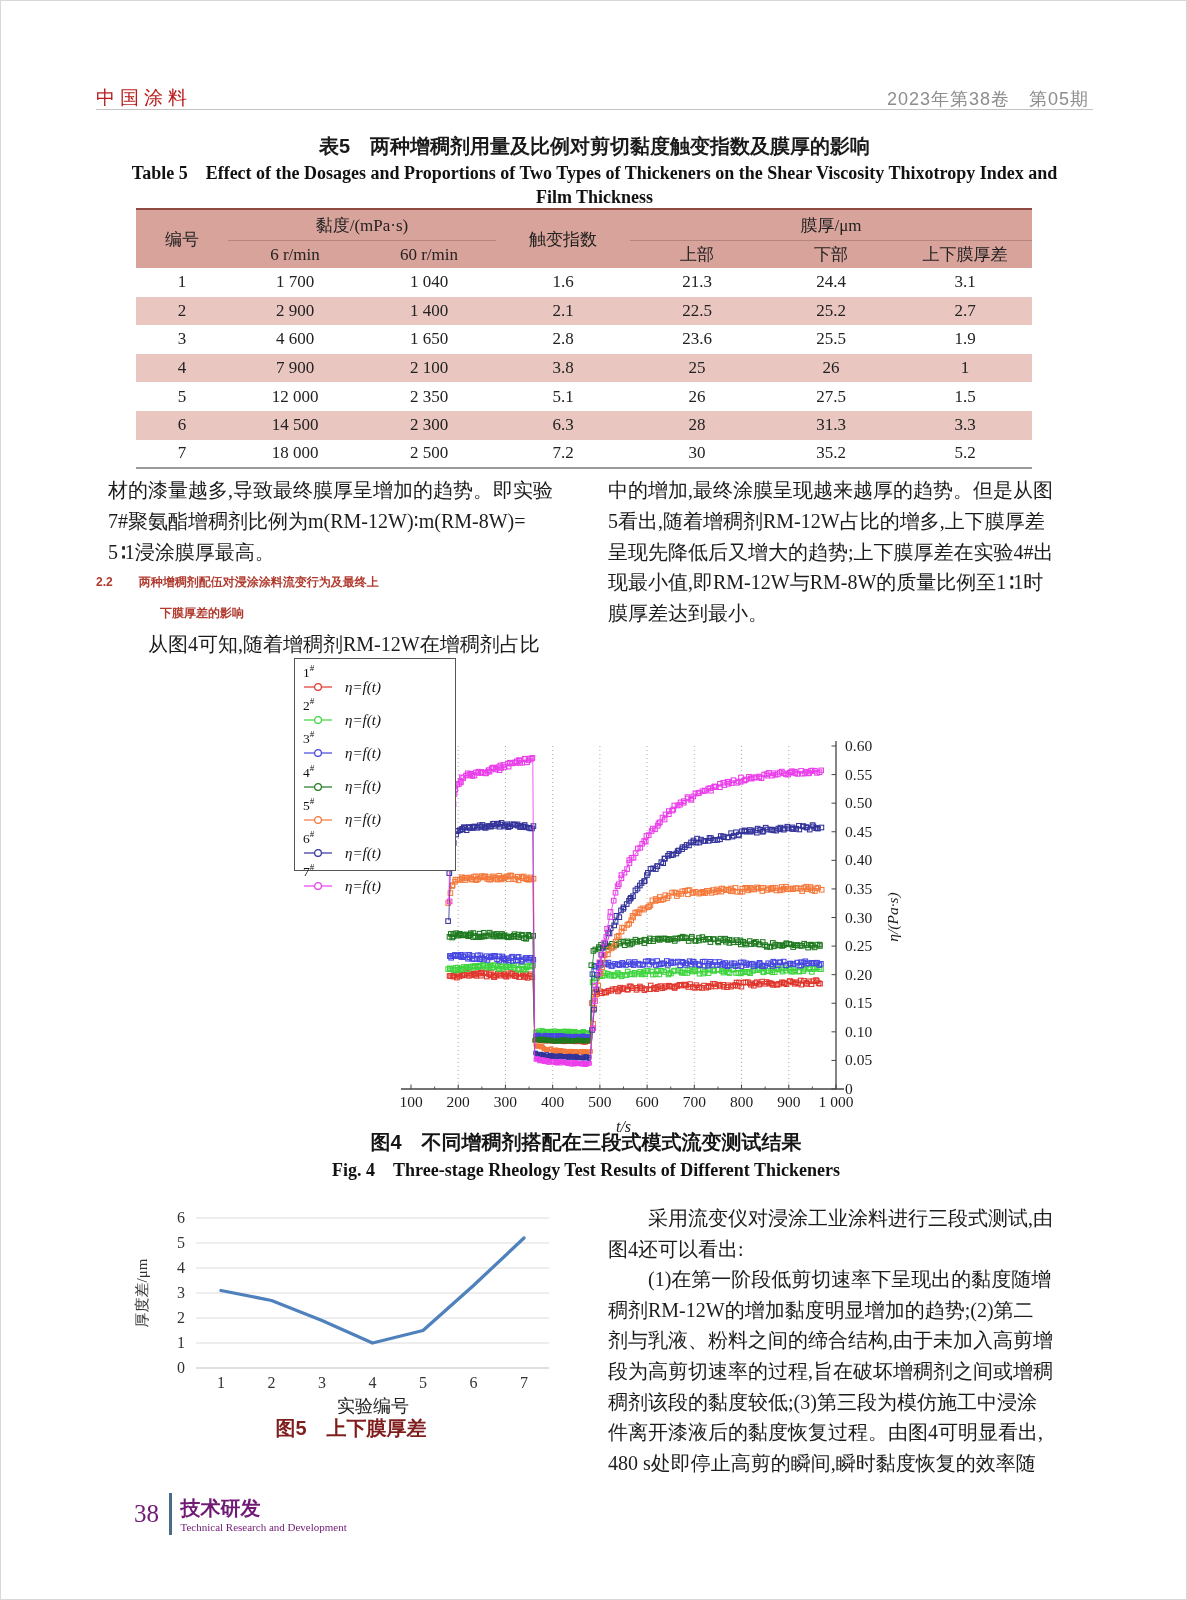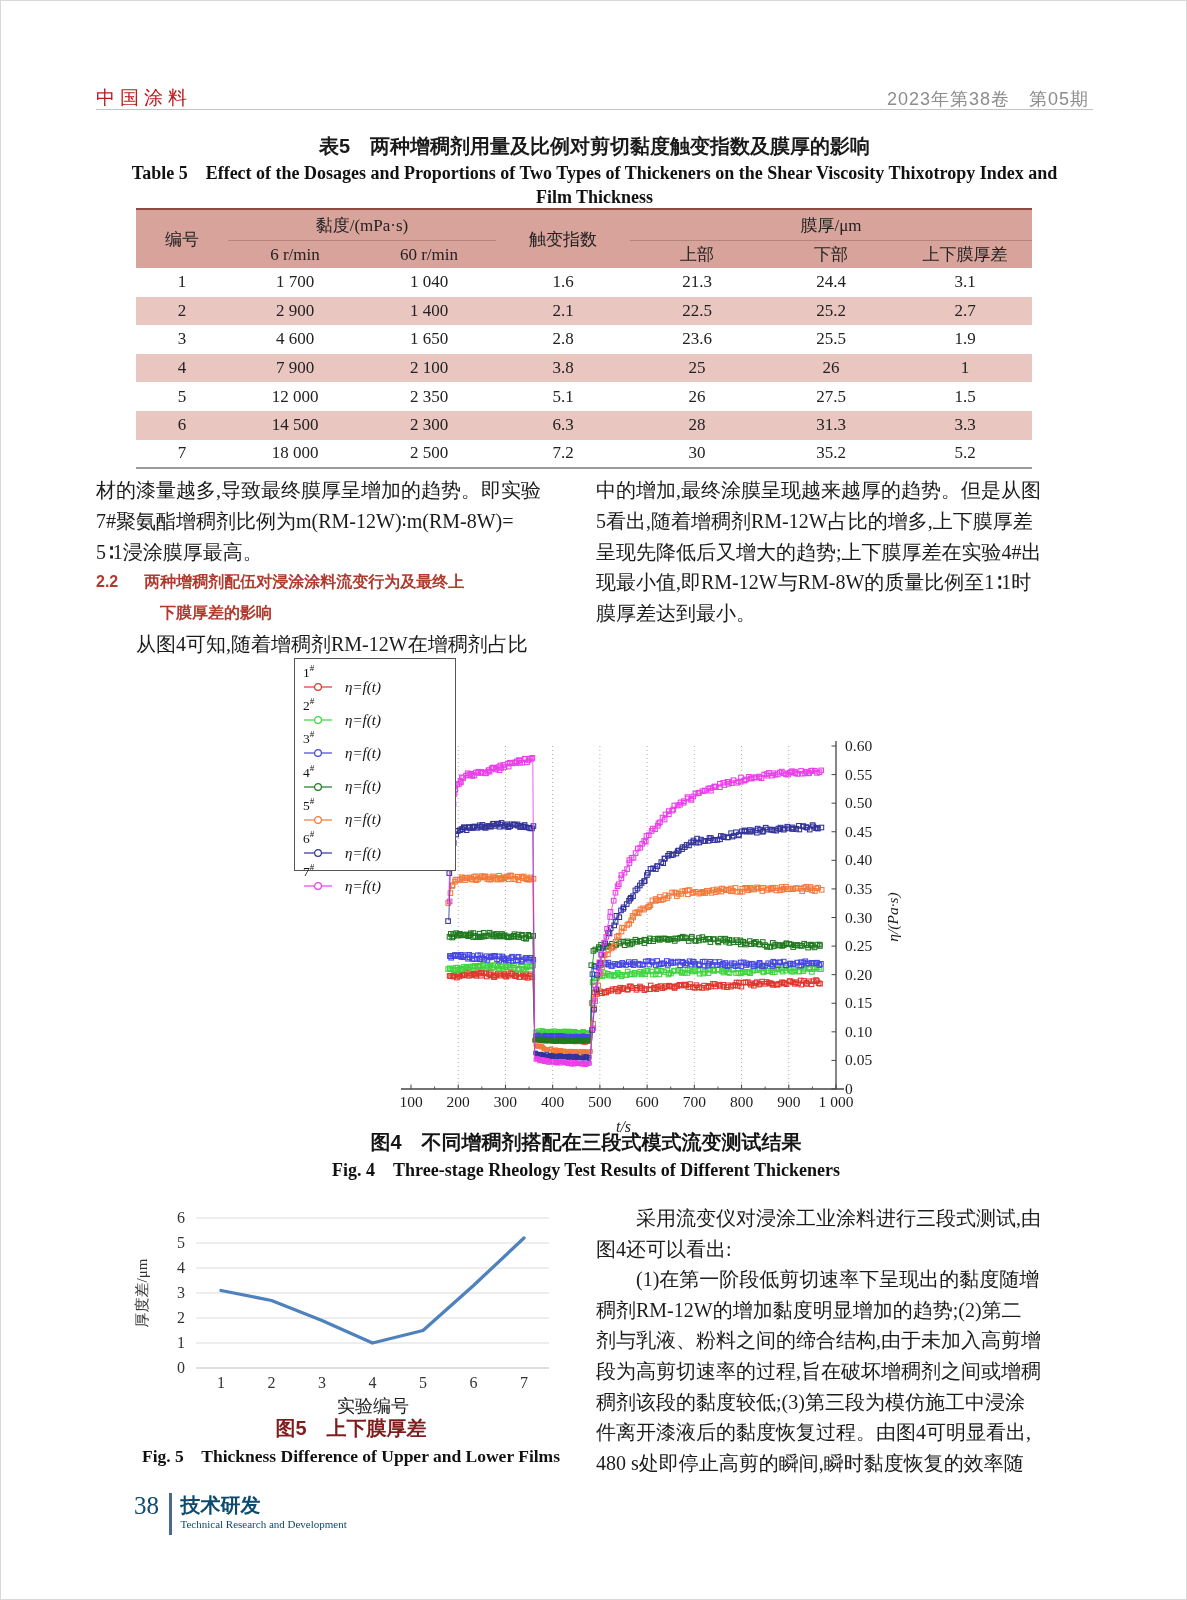--- a/index.html
+++ b/index.html
@@ -24,40 +24,40 @@
   .t5 thead{background:#d8a39b;}
   .t5 thead tr.h1 th{height:30px;}
   .t5 thead tr.h2 th{height:27px;}
   .t5 thead{border-top:2.5px solid #8e4a40;margin-left:20px;}
   .t5 th.grp{border-bottom:1px solid #b5857d;}
   .t5 tbody tr{height:28.6px;}
   .t5 tbody tr.alt{background:#e9c6c0;}
   .t5 tbody{border-bottom:2px solid #9b9b9b;}
   
   .col{font-size:20px;line-height:30.8px;color:#1c1c1c;}
-  .tline{white-space:pre-wrap;}
-  .redhead{color:#b03a2e;font-weight:bold;font-family:"Liberation Sans","DejaVu Sans",sans-serif;font-size:16px;line-height:30.8px;}
+  .tline{white-space:pre-wrap;margin-left:12px;}
+  .redhead{color:#b03a2e;font-weight:bold;font-family:"Liberation Sans","DejaVu Sans",sans-serif;font-size:12px;line-height:30.8px;}
   .redhead .hnum{margin-right:26px;}
   .redhead .hline2{padding-left:64px;}
   
   .lgbox{left:293px;top:657px;width:162px;height:213px;border:1.3px solid #555;background:#fff;
          box-sizing:border-box;padding:3px 6px 2px 8px;z-index:5;}
   .lg-name{font-size:13.5px;line-height:13.5px;color:#111;}
   .lg-name sup{font-size:9px;}
   .lg-row{display:flex;align-items:center;height:16.2px;gap:8px;}
   .lg-label{font-style:italic;font-size:15px;color:#111;margin-left:4px;}
   
   .f4cn{left:245px;top:1128px;width:680px;text-align:center;font-size:20px;font-weight:bold;
         font-family:"Liberation Sans","DejaVu Sans",sans-serif;color:#151515;}
   .f4en{left:245px;top:1157px;width:680px;text-align:center;font-size:18px;font-weight:bold;color:#111;}
   .f5cn{left:95px;top:1414px;width:510px;text-align:center;font-size:20px;font-weight:bold;
         font-family:"Liberation Sans","DejaVu Sans",sans-serif;color:#7f1d1d;}
   .f5en{left:95px;top:1443px;width:510px;text-align:center;font-size:17.5px;font-weight:bold;color:#111;}
   
-  .footer{left:133px;top:1492px;display:flex;align-items:flex-start;color:#0c4a6e;}
+  .footer{left:133px;top:1492px;display:flex;align-items:flex-end;color:#701a75;}
   .fnum{font-size:25px;line-height:25px;margin-bottom:9px;margin-right:10px;}
   .fbar{width:2.5px;background:#4a6a8a;height:42px;margin-right:9px;}
   .fcn{font-size:20px;font-weight:bold;font-family:"Liberation Sans","DejaVu Sans",sans-serif;line-height:24px;}
   .fen{font-size:11px;line-height:15px;}
   svg text{font-family:"Liberation Serif","DejaVu Serif",serif;}
 </style>
 </head>
 <body>
 
 <div class="page">
@@ -2038,21 +2038,20 @@
       <text x="201" y="197" text-anchor="middle" font-size="16" fill="#333">3</text>
       <text x="251.5" y="197" text-anchor="middle" font-size="16" fill="#333">4</text>
       <text x="302" y="197" text-anchor="middle" font-size="16" fill="#333">5</text>
       <text x="352.5" y="197" text-anchor="middle" font-size="16" fill="#333">6</text>
       <text x="403" y="197" text-anchor="middle" font-size="16" fill="#333">7</text>
       <text x="26" y="102" text-anchor="middle" font-size="15" fill="#333" transform="rotate(-90 26 102)">厚度差/μm</text>
       <text x="252" y="221" text-anchor="middle" font-size="18" fill="#222">实验编号</text>
       <polyline points="100,99.5 150.5,109.5 201,129.5 251.5,152.0 302,139.5 352.5,94.5 403,47.0" fill="none" stroke="#4f81bd" stroke-width="3.3" stroke-linejoin="round" stroke-linecap="round"></polyline>
     </svg>
   <div class="abs f5cn">图5　上下膜厚差</div>
-  <div class="abs f5en">Fig. 5　Thickness Difference of Upper and Lower Films</div>
 
   <div class="abs col" style="left:595px;top:1202px;width:484px;line-height:30.6px;">
     <div>
         <div class="tline">　　采用流变仪对浸涂工业涂料进行三段式测试,由</div>
         <div class="tline">图4还可以看出:</div>
         <div class="tline">　　(1)在第一阶段低剪切速率下呈现出的黏度随增</div>
         <div class="tline">稠剂RM-12W的增加黏度明显增加的趋势;(2)第二</div>
         <div class="tline">剂与乳液、粉料之间的缔合结构,由于未加入高剪增</div>
         <div class="tline">段为高剪切速率的过程,旨在破坏增稠剂之间或增稠</div>
         <div class="tline">稠剂该段的黏度较低;(3)第三段为模仿施工中浸涂</div>

